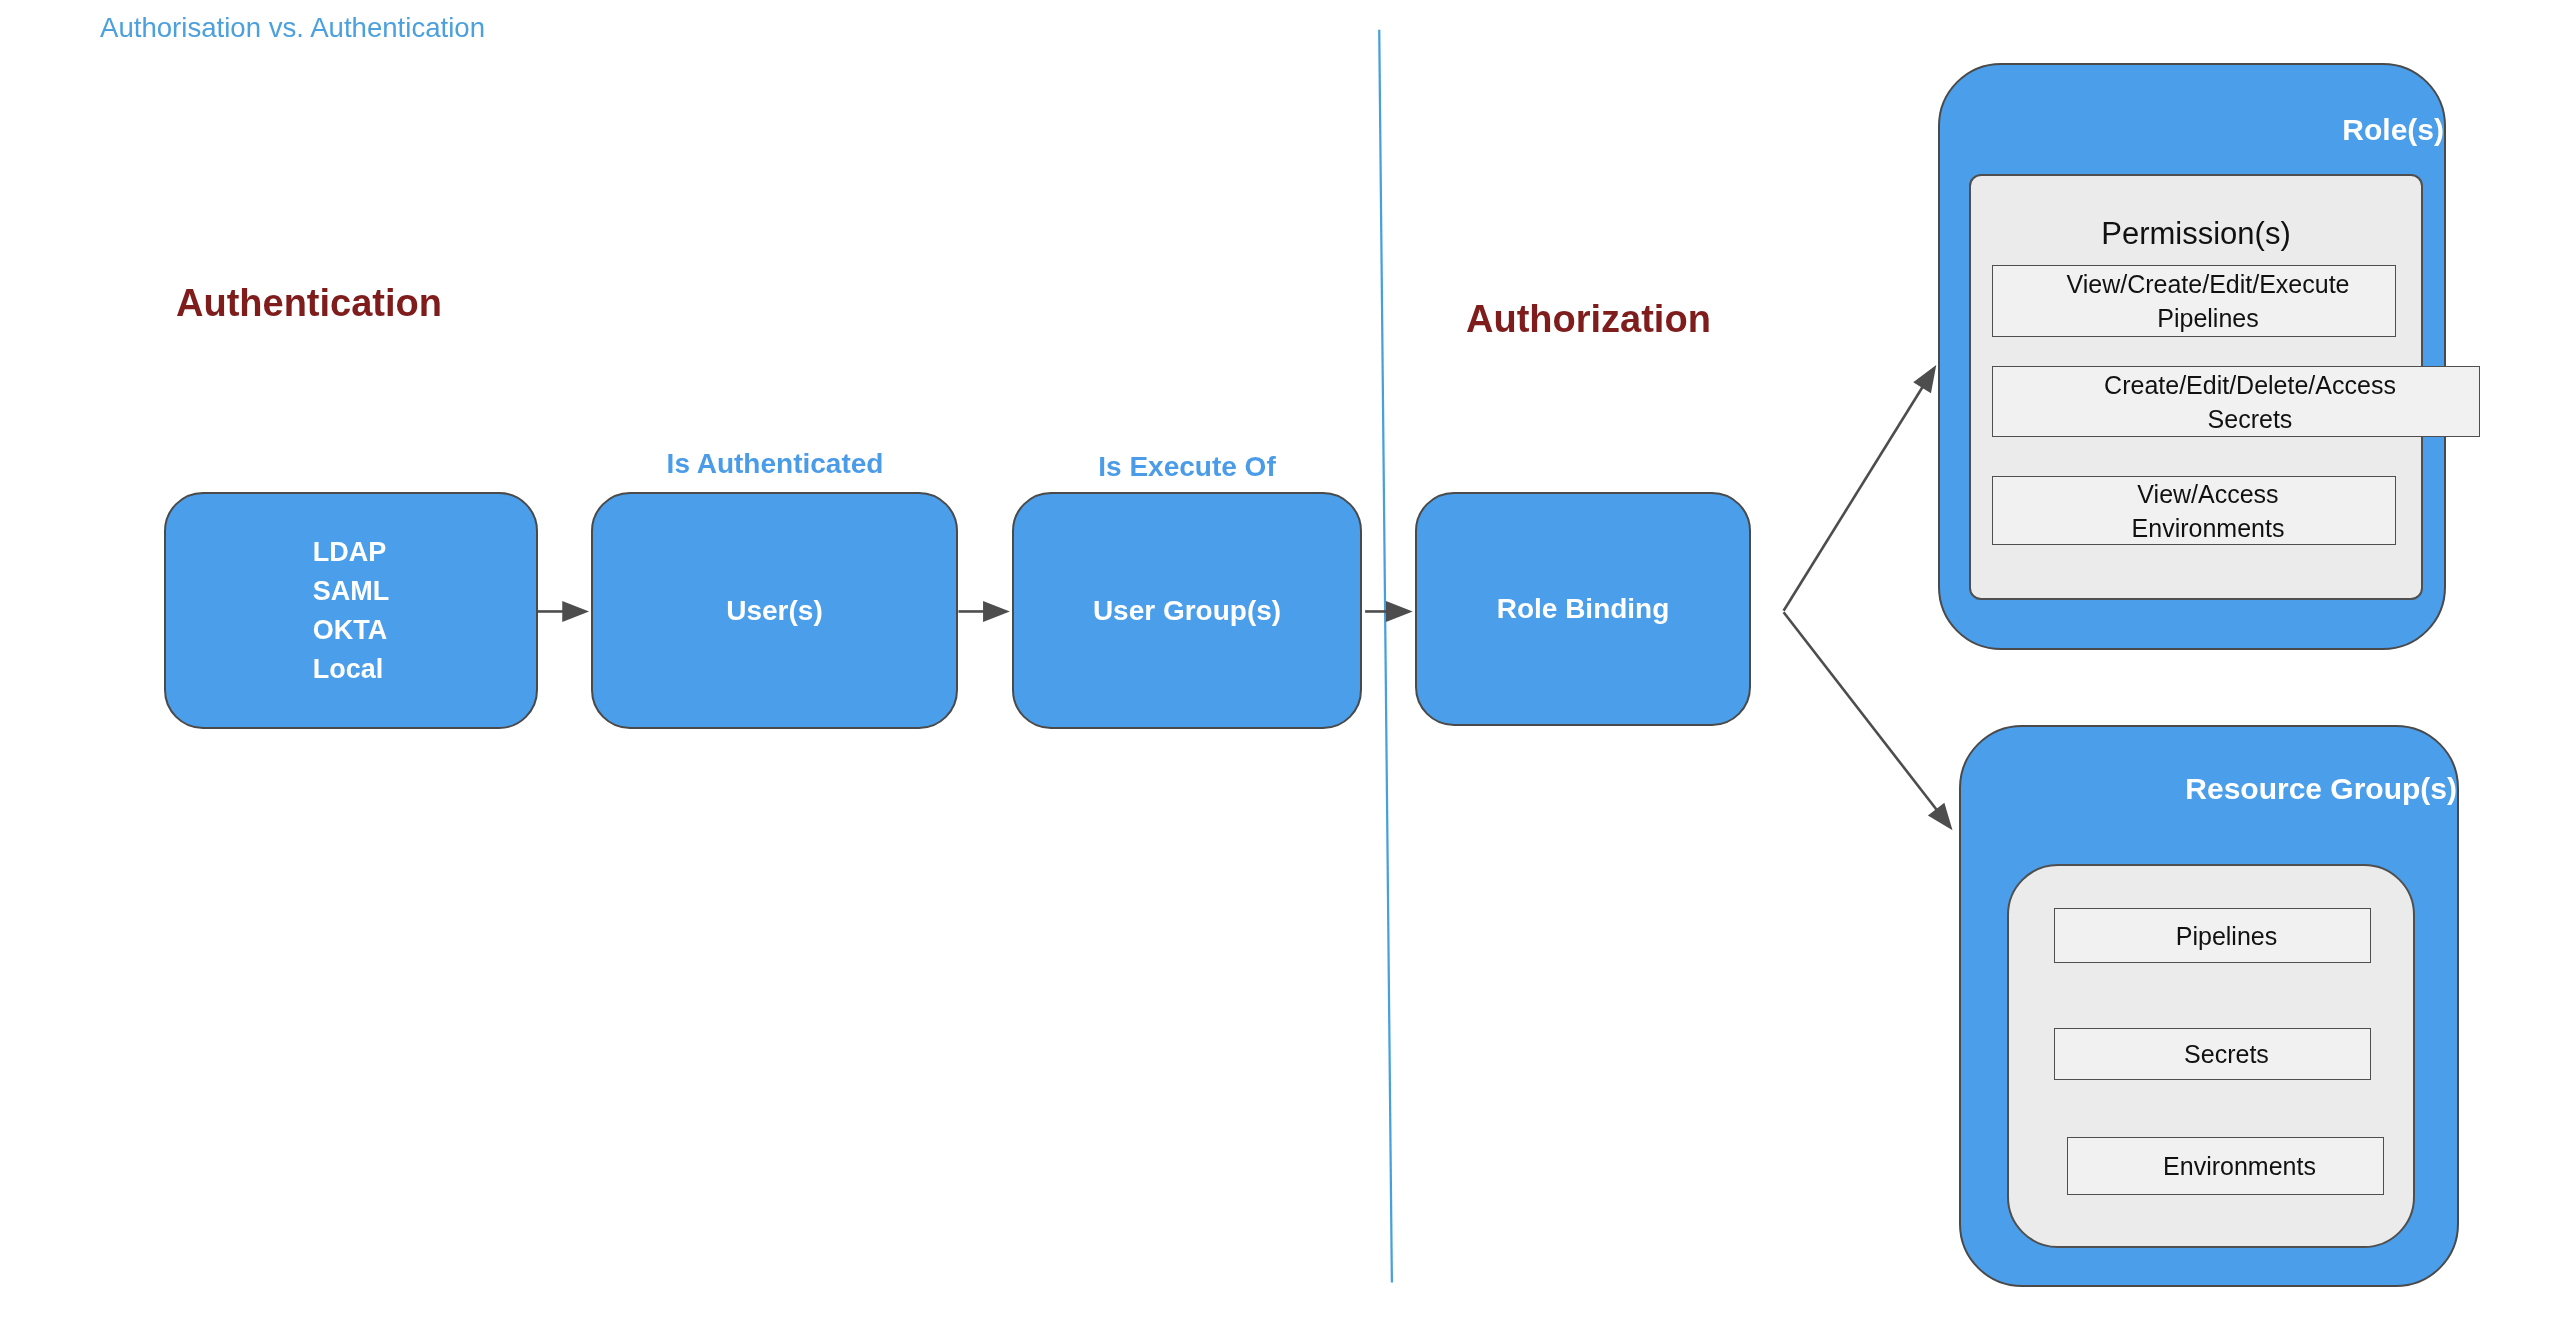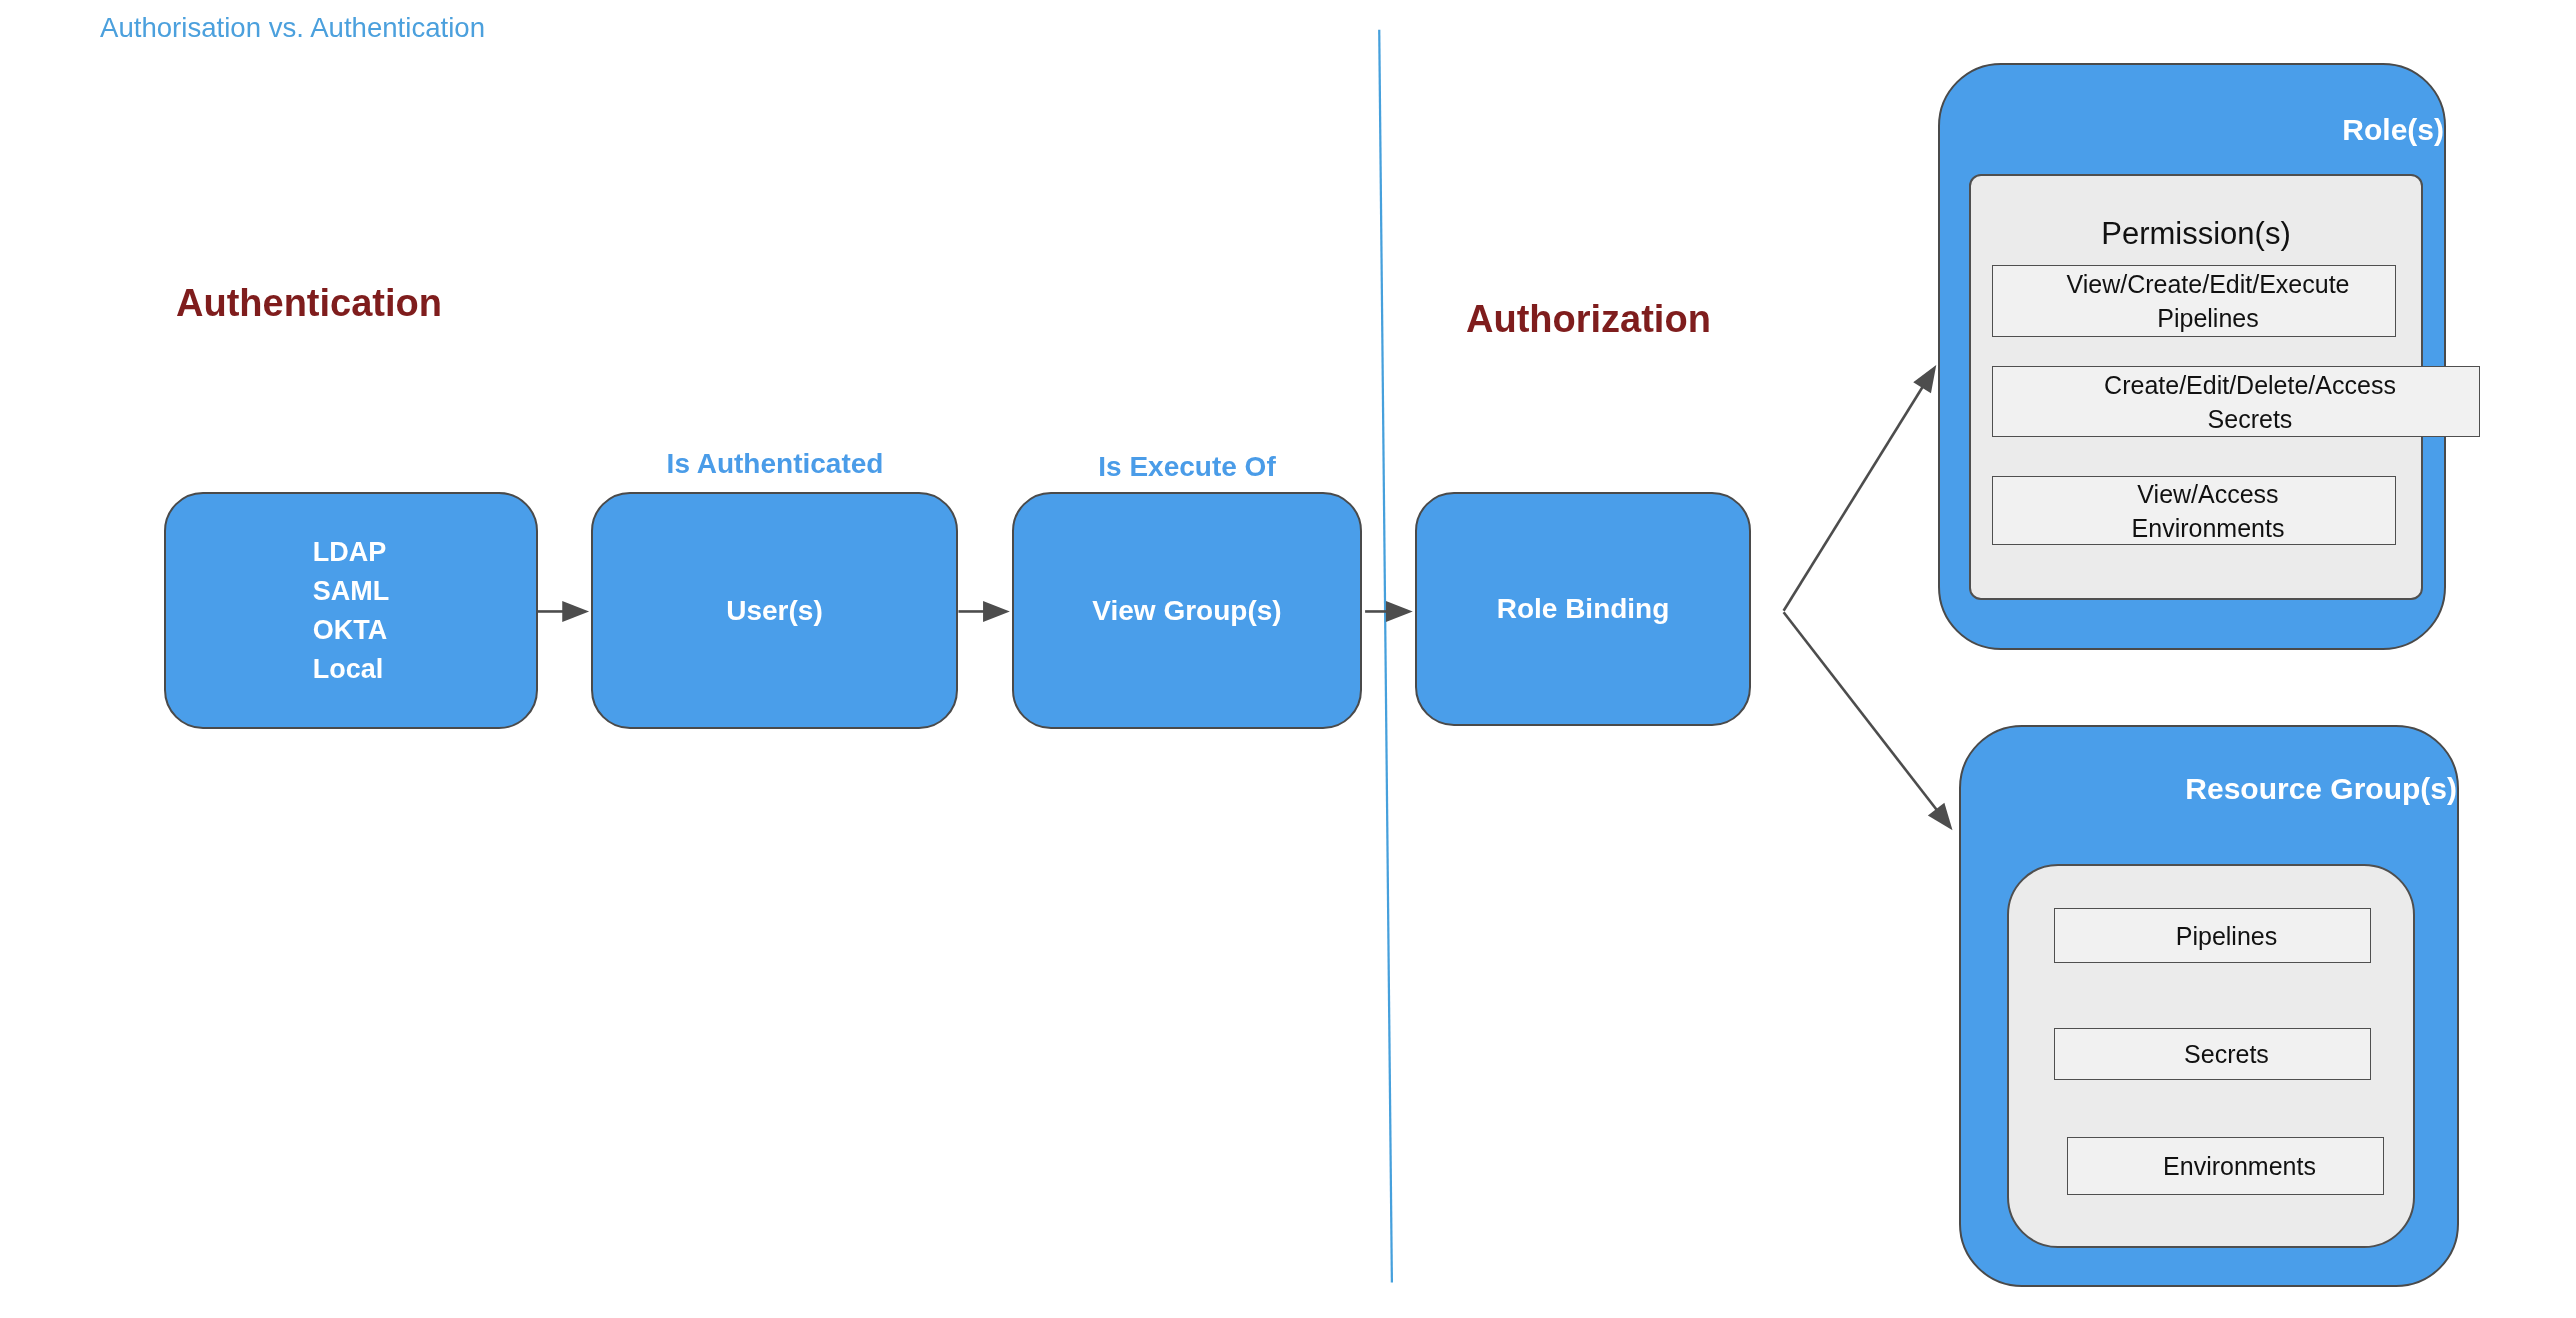--- a/index.html
+++ b/index.html
@@ -83,21 +83,21 @@
 SAML
 OKTA
 Local</div>
   </div>
 
   <div class="node node-users">
     <div class="node-label">User(s)</div>
   </div>
 
   <div class="node node-groups">
-    <div class="node-label">View Group(s)</div>
+    <div class="node-label">User Group(s)</div>
   </div>
 
   <div class="node node-binding">
     <div class="node-label">Role Binding</div>
   </div>
 
   <div class="edge-label edge-label-1">Is Authenticated</div>
   <div class="edge-label edge-label-2">Is Execute Of</div>
 
   <div class="container container-roles">

